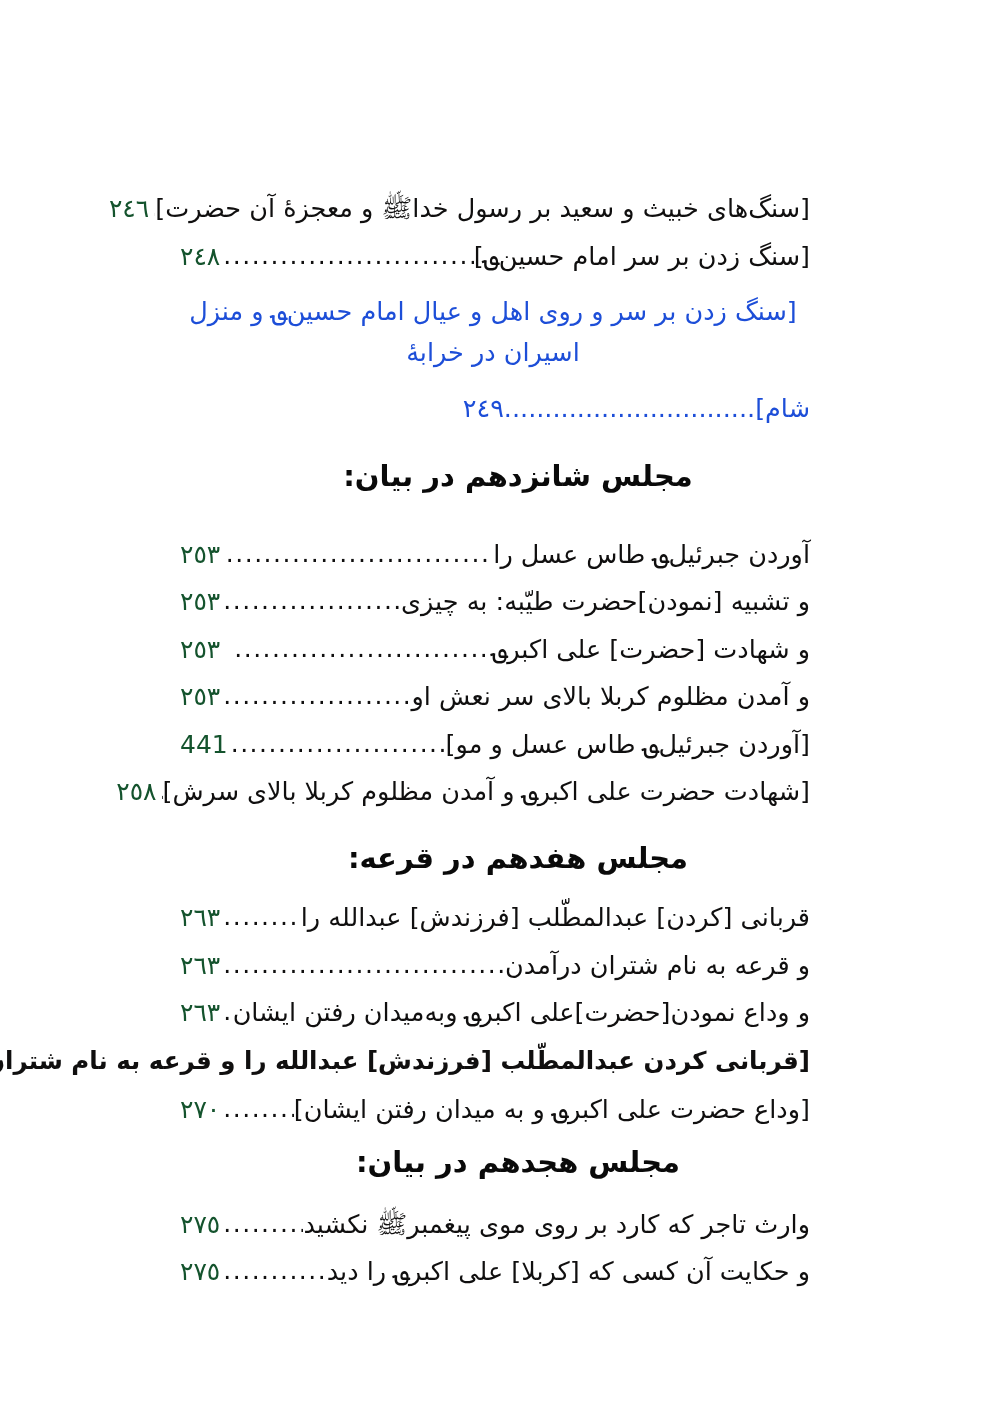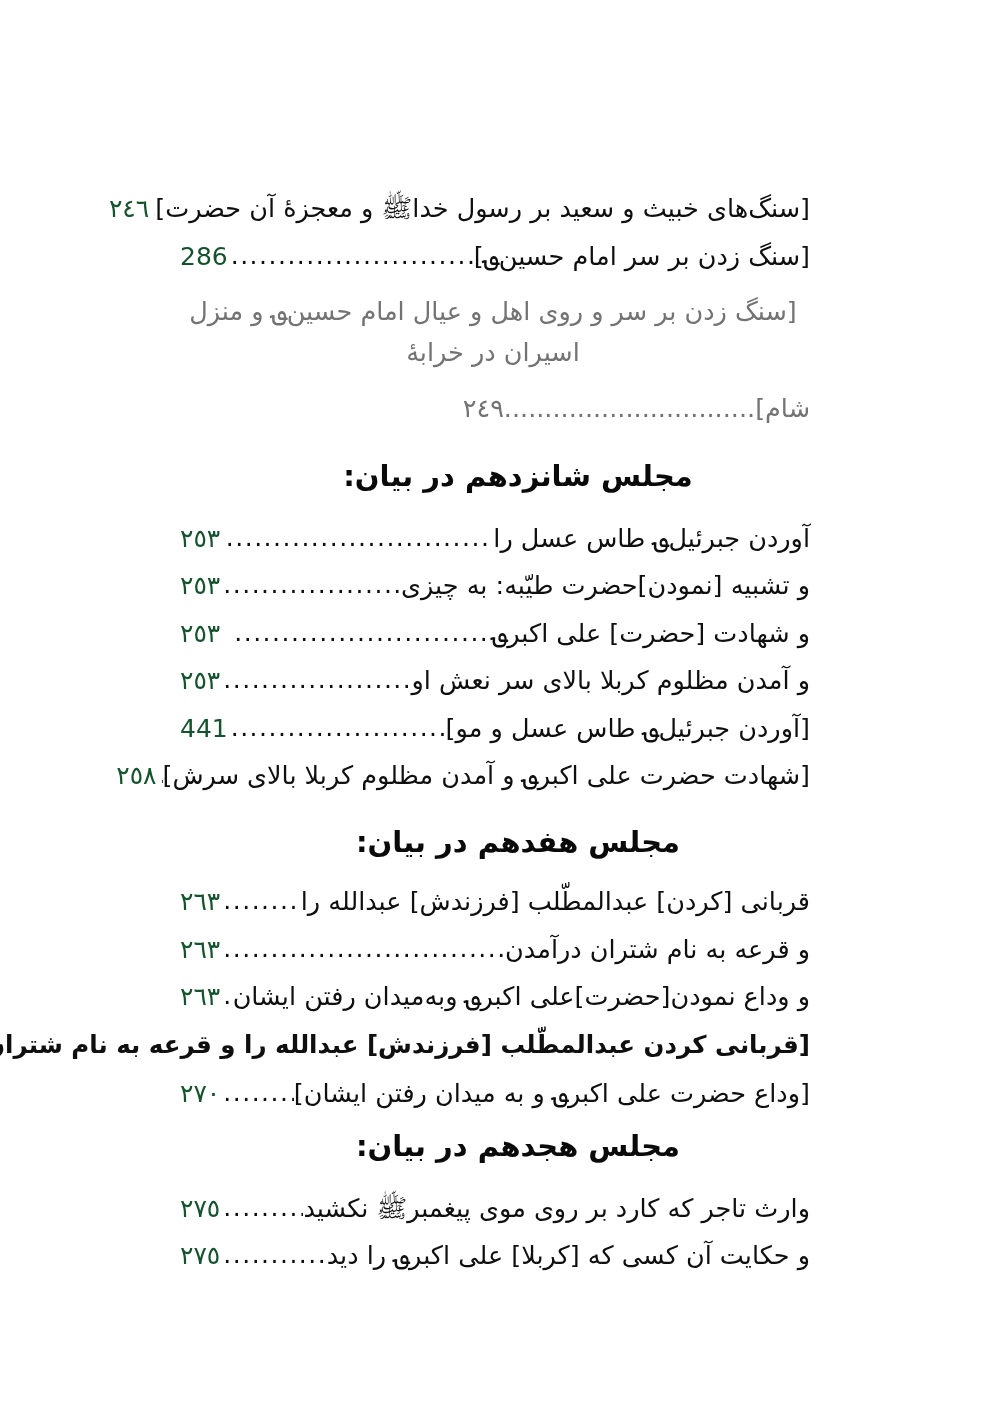--- a/index.html
+++ b/index.html
@@ -57,21 +57,21 @@
     font-size: 25px;
     color: #14532d;
     letter-spacing: 0px;
   }
 
   
   .entry-wrap {
     width: 100%;
     font-size: 25.5px;
     line-height: 1.62;
-    color: #737373;
+    color: #1d4ed8;
     margin-bottom: 10px;
   }
   .entry-wrap .line1 {
     text-align: center;
     padding-left: 8px;
     padding-right: 12px;
   }
   .entry-wrap .line2 {
     display: flex;
     flex-direction: row;
@@ -85,40 +85,40 @@
   .heading {
     font-size: 29px;
     font-weight: bold;
     color: #0a0a0a;
     text-align: center;
     margin: 34px 0 30px 0;
     padding-left: 46px;
     letter-spacing: 0px;
     line-height: 1.2;
   }
-  .heading.h-16 { margin-top: 30px; margin-bottom: 32px; }
+  .heading.h-16 { margin-top: 30px; margin-bottom: 48px; }
   .heading.h-17 { margin-top: 36px; margin-bottom: 30px; }
   .heading.h-18 { margin-top: 20px; margin-bottom: 32px; }
 </style>
 </head>
 <body>
 
 <div class="page">
   <div class="toc">
 
     <div class="entry">
       <span class="etext">[سنگ‌های خبیث و سعید بر رسول خداﷺ و معجزۀ آن حضرت]</span>
       <span class="leader">........</span>
       <span class="pnum">٢٤٦</span>
     </div>
 
     <div class="entry">
       <span class="etext">[سنگ زدن بر سر امام حسین؈]</span>
       <span class="leader">...............................</span>
-      <span class="pnum">286</span>
+      <span class="pnum">٢٤٨</span>
     </div>
 
     <div class="entry-wrap">
       <div class="line1">[سنگ زدن بر سر و روی اهل و عیال امام حسین؈ و منزل اسیران در خرابۀ</div>
       <div class="line2">
         <span class="etext">شام]</span>
         <span class="leader">...............................</span>
         <span class="pnum">٢٤٩</span>
       </div>
     </div>
@@ -149,21 +149,21 @@
       <span class="etext">[آوردن جبرئیل؈ طاس عسل و مو]</span>
       <span class="leader">..........................</span>
       <span class="pnum">441</span>
     </div>
     <div class="entry">
       <span class="etext">[شهادت حضرت علی اکبر؈ و آمدن مظلوم کربلا بالای سرش]</span>
       <span class="leader">.........</span>
       <span class="pnum">٢٥٨</span>
     </div>
 
-    <div class="heading h-17">مجلس هفدهم در بیان:</div>
+    <div class="heading h-17">مجلس هفدهم در قرعه:</div>
 
     <div class="entry">
       <span class="etext">قربانی [کردن] عبدالمطّلب [فرزندش] عبدالله را</span>
       <span class="leader">..................</span>
       <span class="pnum">٢٦٣</span>
     </div>
     <div class="entry">
       <span class="etext">و قرعه به نام شتران درآمدن</span>
       <span class="leader">..............................</span>
       <span class="pnum">٢٦٣</span>

